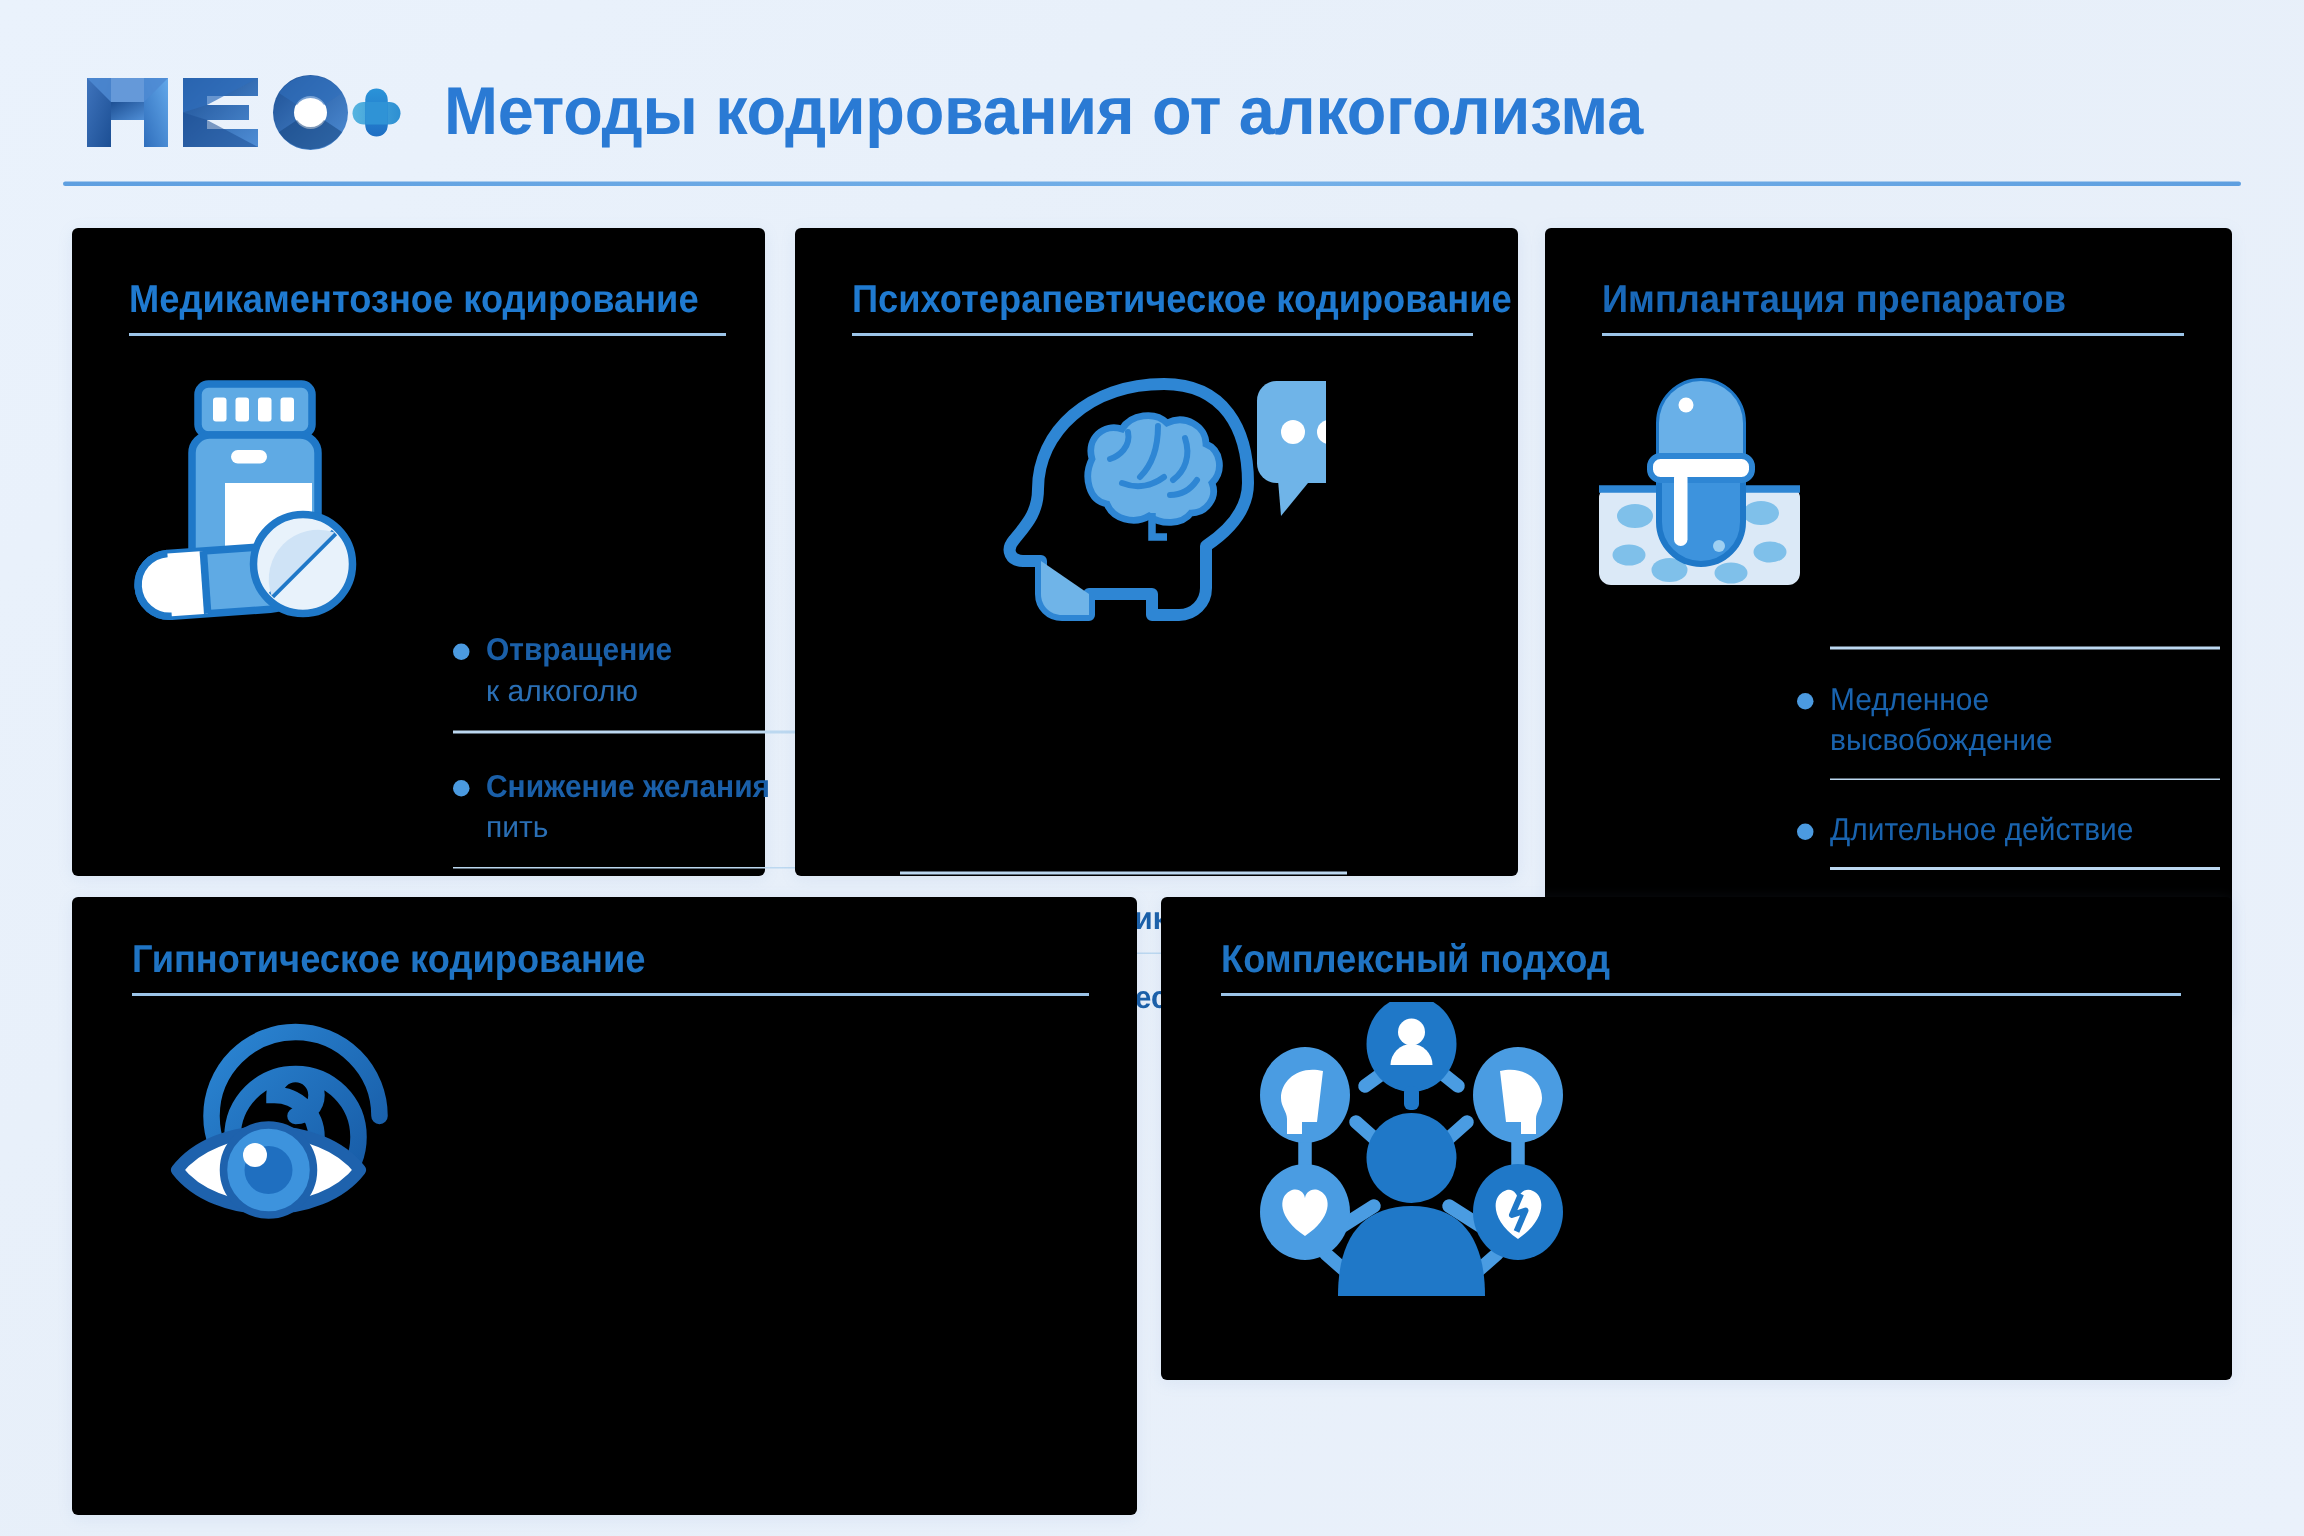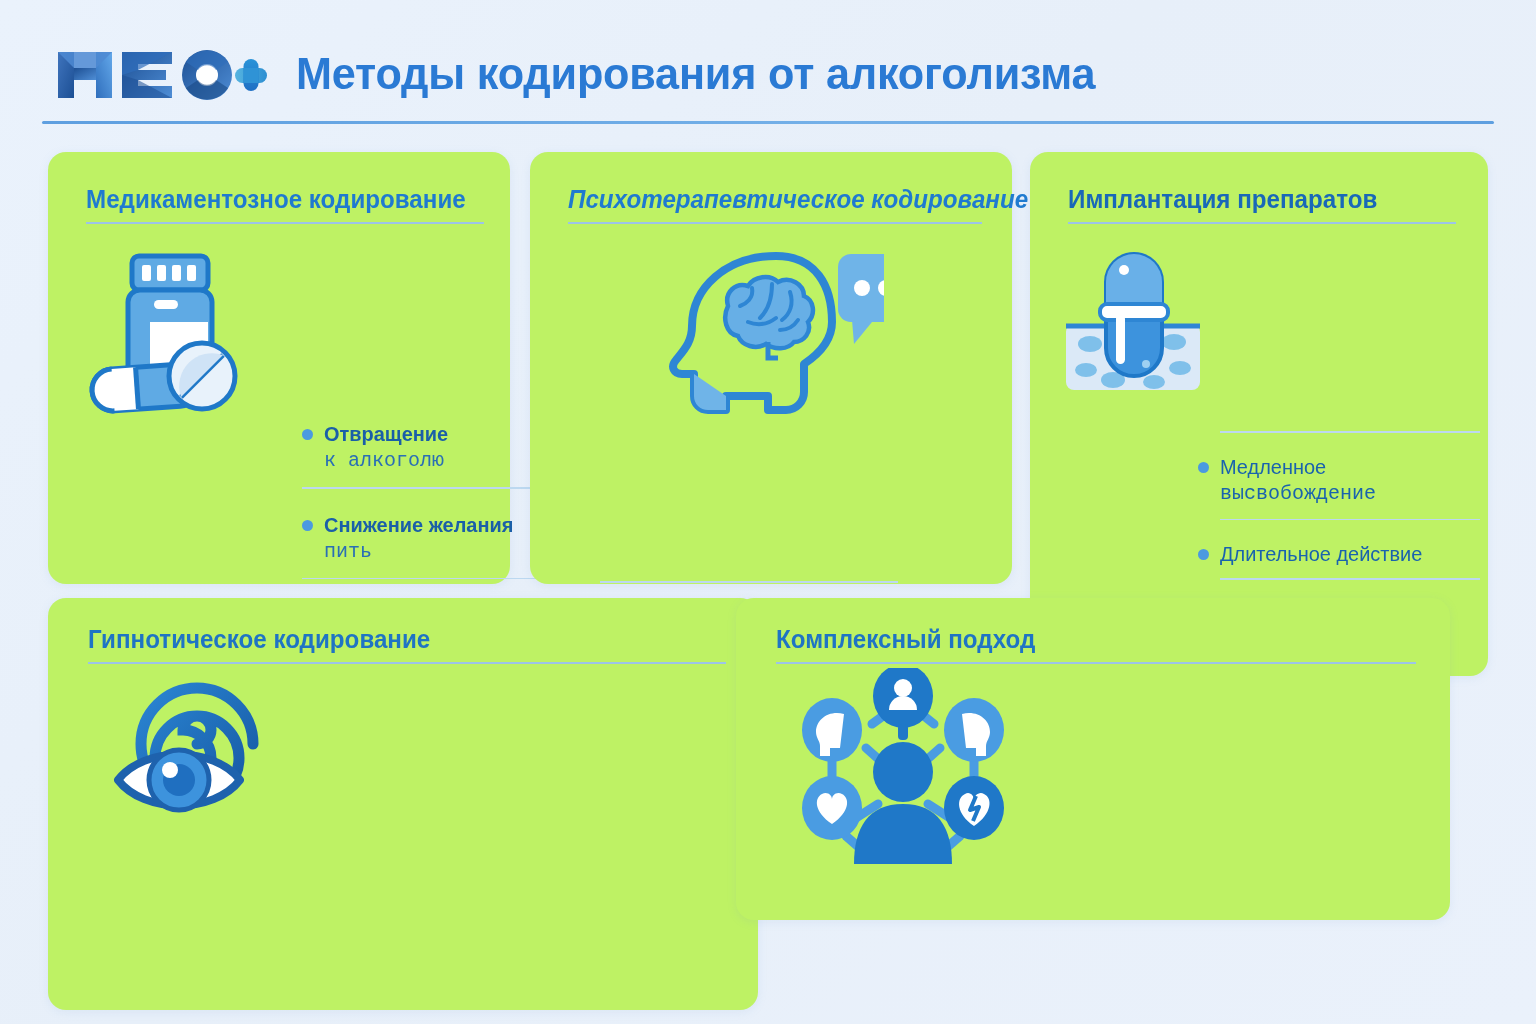--- a/index.html
+++ b/index.html
@@ -52,30 +52,30 @@
     top: 121px;
     width: 1452px;
     height: 3px;
     background: linear-gradient(to right, #5e9fe0, #74b0e8 55%, #5e9fe0);
     border-radius: 2px;
   }
 
   
   .card {
     position: absolute;
-    background: #bef264;
-    border-radius: 18px;
+    background: #000000;
+    border-radius: 4px;
     box-shadow: 0 2px 10px rgba(120,160,210,0.13);
   }
 
   #card-0 { left: 48px;   top: 152px; width: 462px; height: 432px; }
-  #card-1 { left: 530px;  top: 152px; width: 482px; height: 432px; font-style: italic; }
+  #card-1 { left: 530px;  top: 152px; width: 482px; height: 432px; }
   #card-2 { left: 1030px; top: 152px; width: 458px; height: 524px; }
   #card-3 { left: 48px;   top: 598px; width: 710px; height: 412px; }
-  #card-4 { left: 736px;  top: 598px; width: 714px; height: 322px; }
+  #card-4 { left: 774px;  top: 598px; width: 714px; height: 322px; }
 
   .card-title {
     position: absolute;
     color: #1f7ad0;
     font-weight: bold;
     font-size: 26px;
     white-space: nowrap;
     transform: scaleX(0.93);
     transform-origin: left center;
     left: 38px;
@@ -121,21 +121,20 @@
     transform: scaleX(0.95);
     transform-origin: left center;
   }
   .b-sub {
     display: block;
     color: #2a6fb5;
     font-weight: normal;
     font-size: 20px;
     line-height: 28px;
     white-space: nowrap;
-    font-family: Liberation Mono, monospace;
   }
   .bullet-rule {
     height: 1.5px;
     background: #bcd8f0;
     margin-top: 8px;
   }
 
   
   #card-0 .bullets { left: 254px; top: 268px; width: 236px; }
   #card-0 .bullet-dot { top: 9px; }

